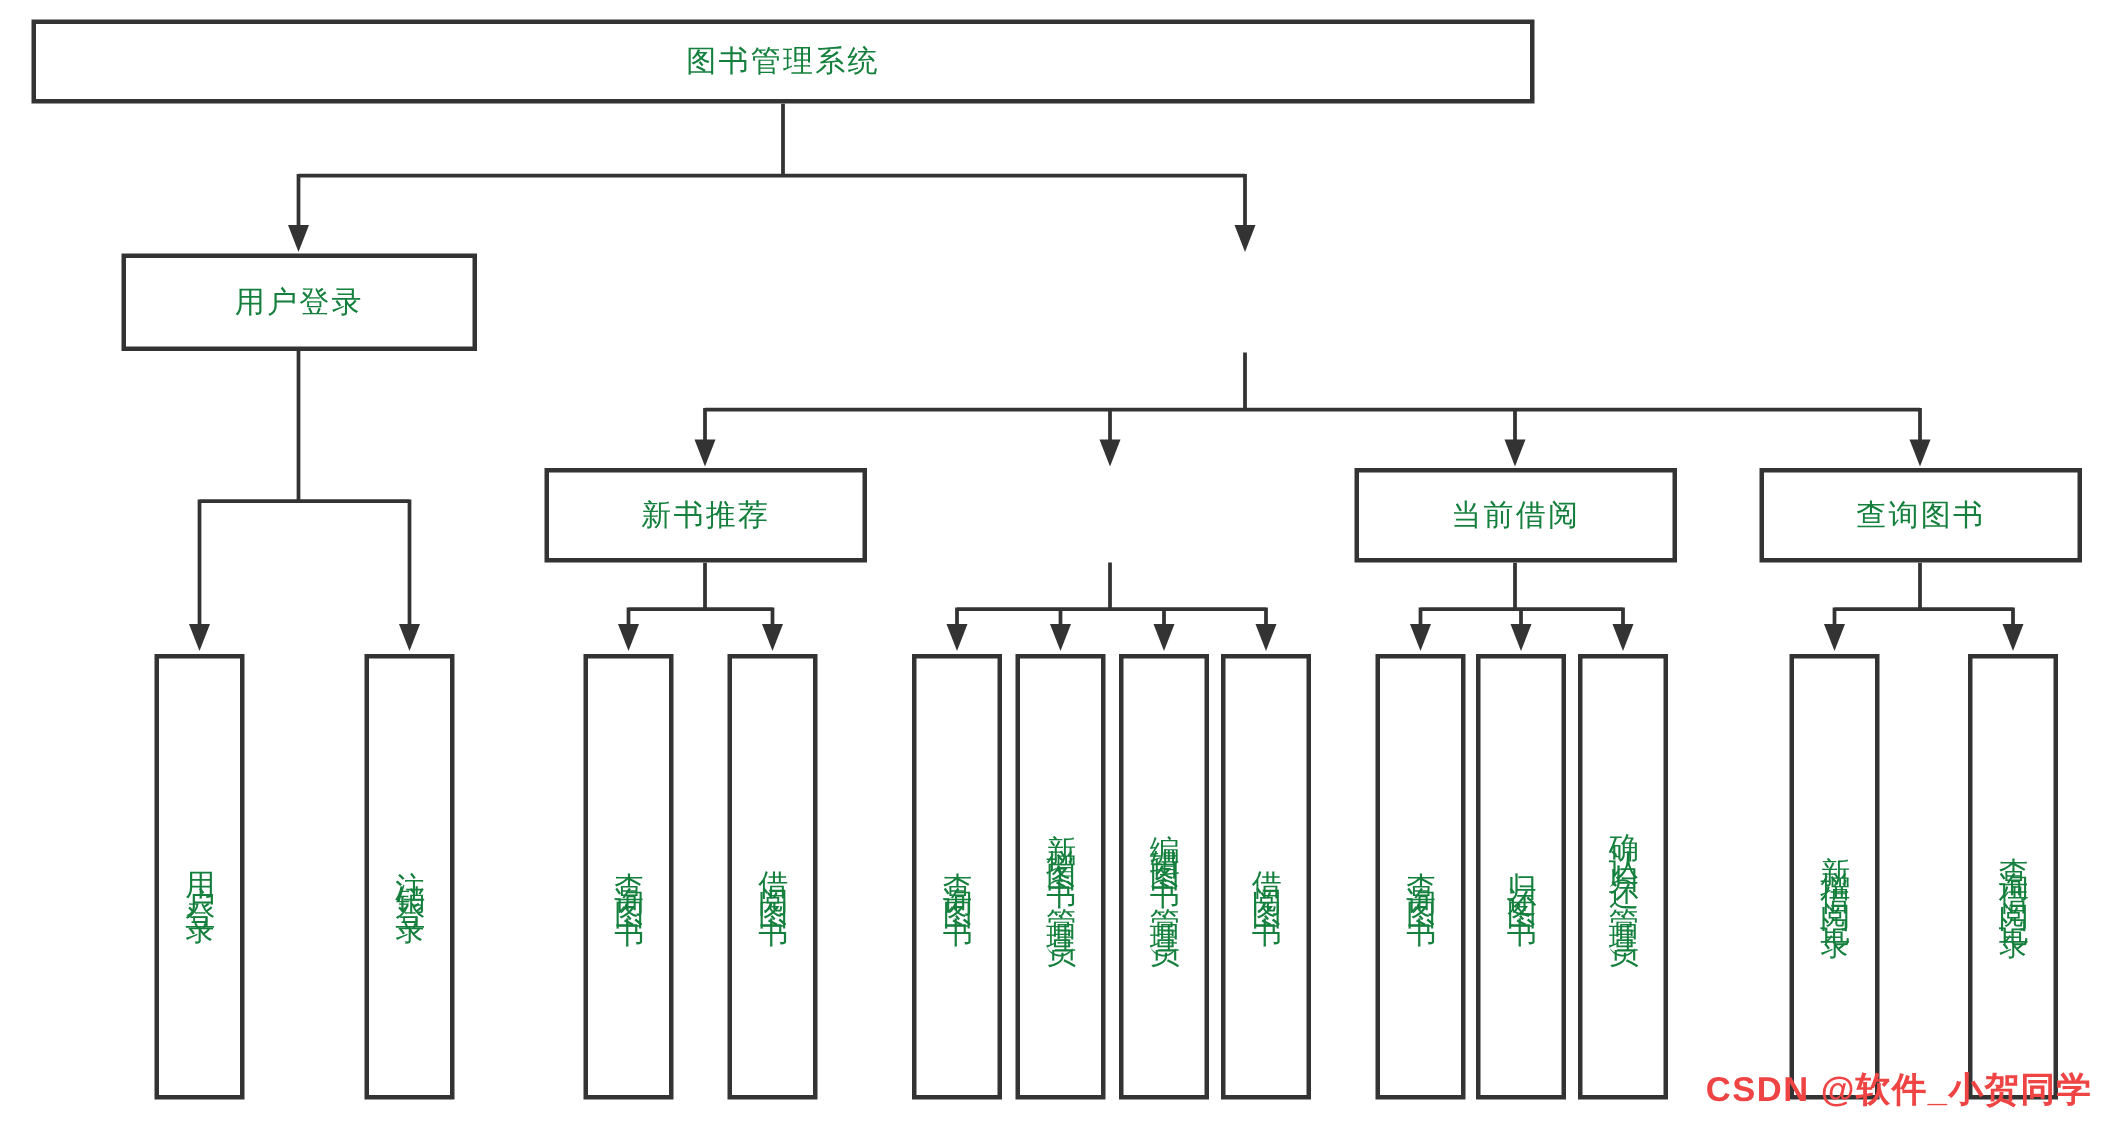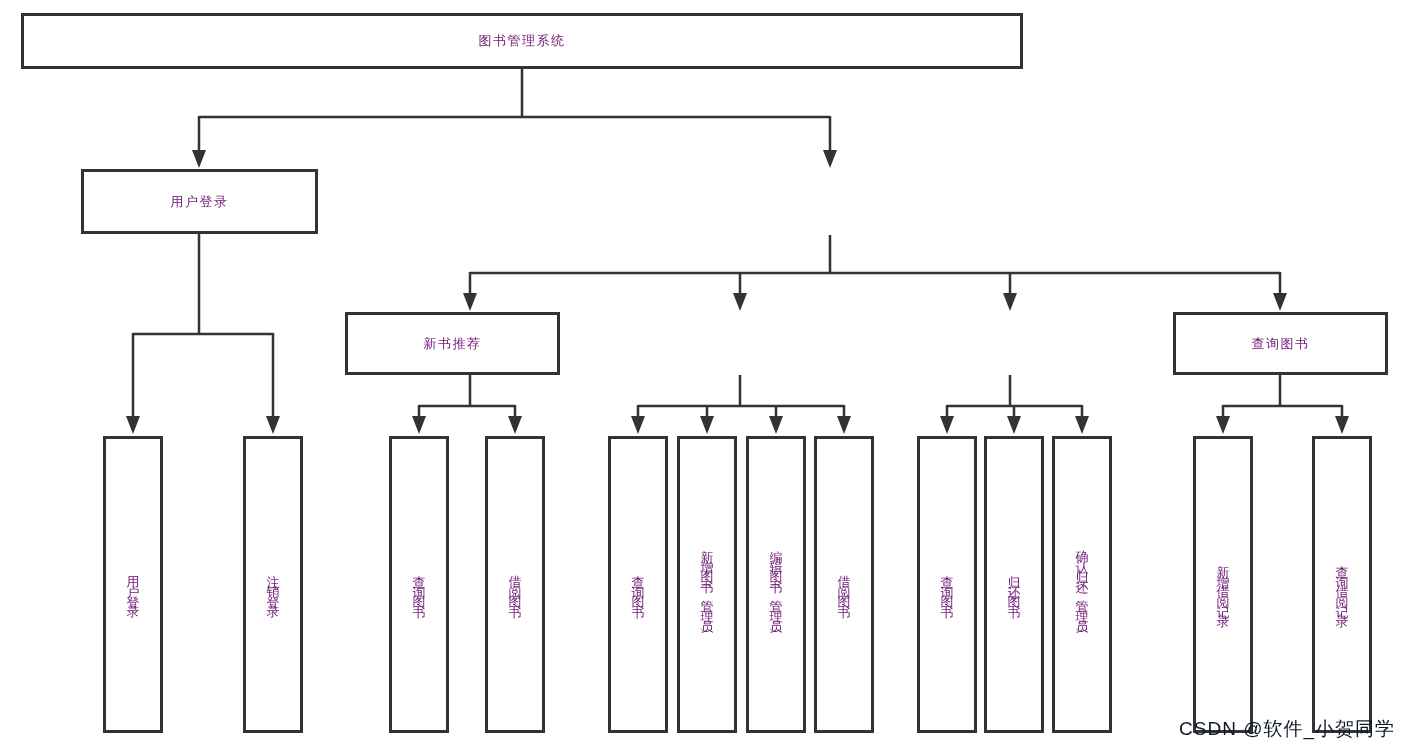--- a/index.html
+++ b/index.html
@@ -17,41 +17,42 @@
     position:absolute;
     box-sizing:border-box;
     border:3px solid #333333;
     background:#ffffff;
     display:flex;
     align-items:center;
     justify-content:center;
     z-index:1;
   }
   .box .lbl{
-    font-size:13px;
-    color:#701a75;
+    font-size:20px;
+    color:#15803d;
     letter-spacing:1.5px;
     white-space:nowrap;
     line-height:1.2;
   }
   .leaf .lbl{
     writing-mode:vertical-rl;
     text-orientation:mixed;
     letter-spacing:10px;
     line-height:1;
   }
   .watermark{
     position:absolute;
     right:10px;
     bottom:5px;
     z-index:2;
-    font-size:19px;
-    color:#0f172a;
+    font-size:23px;
+    color:#ef4444;
     letter-spacing:1px;
     white-space:nowrap;
+    font-weight:bold;
   }
 </style>
 </head>
 <body>
 
 <div class="stage">
 
   <svg class="connectors" width="1405" height="747" viewBox="0 0 1405 747" xmlns="http://www.w3.org/2000/svg">
     <g stroke="#333333" stroke-width="2.5" fill="none">
 
@@ -93,22 +94,25 @@
   </svg>
 
   <div class="box" style="left:21px;top:13px;width:1002px;height:56px;">
     <span class="lbl">图书管理系统</span>
   </div>
 
   <div class="box" style="left:81px;top:169px;width:237px;height:65px;">
     <span class="lbl">用户登录</span>
   </div>
 
-  <div class="box" style="left:345px;top:312px;width:215px;height:63px;">
+  <div class="box" style="left:363px;top:312px;width:215px;height:63px;">
     <span class="lbl">新书推荐</span>
+  </div>
+  <div class="box" style="left:903px;top:312px;width:215px;height:63px;">
+    <span class="lbl">当前借阅</span>
   </div>
   <div class="box" style="left:1173px;top:312px;width:215px;height:63px;">
     <span class="lbl">查询图书</span>
   </div>
 
   <div class="box leaf" style="left:103px;top:436px;width:60px;height:297px;">
     <span class="lbl">用户登录</span>
   </div>
   <div class="box leaf" style="left:243px;top:436px;width:60px;height:297px;">
     <span class="lbl">注销登录</span>

